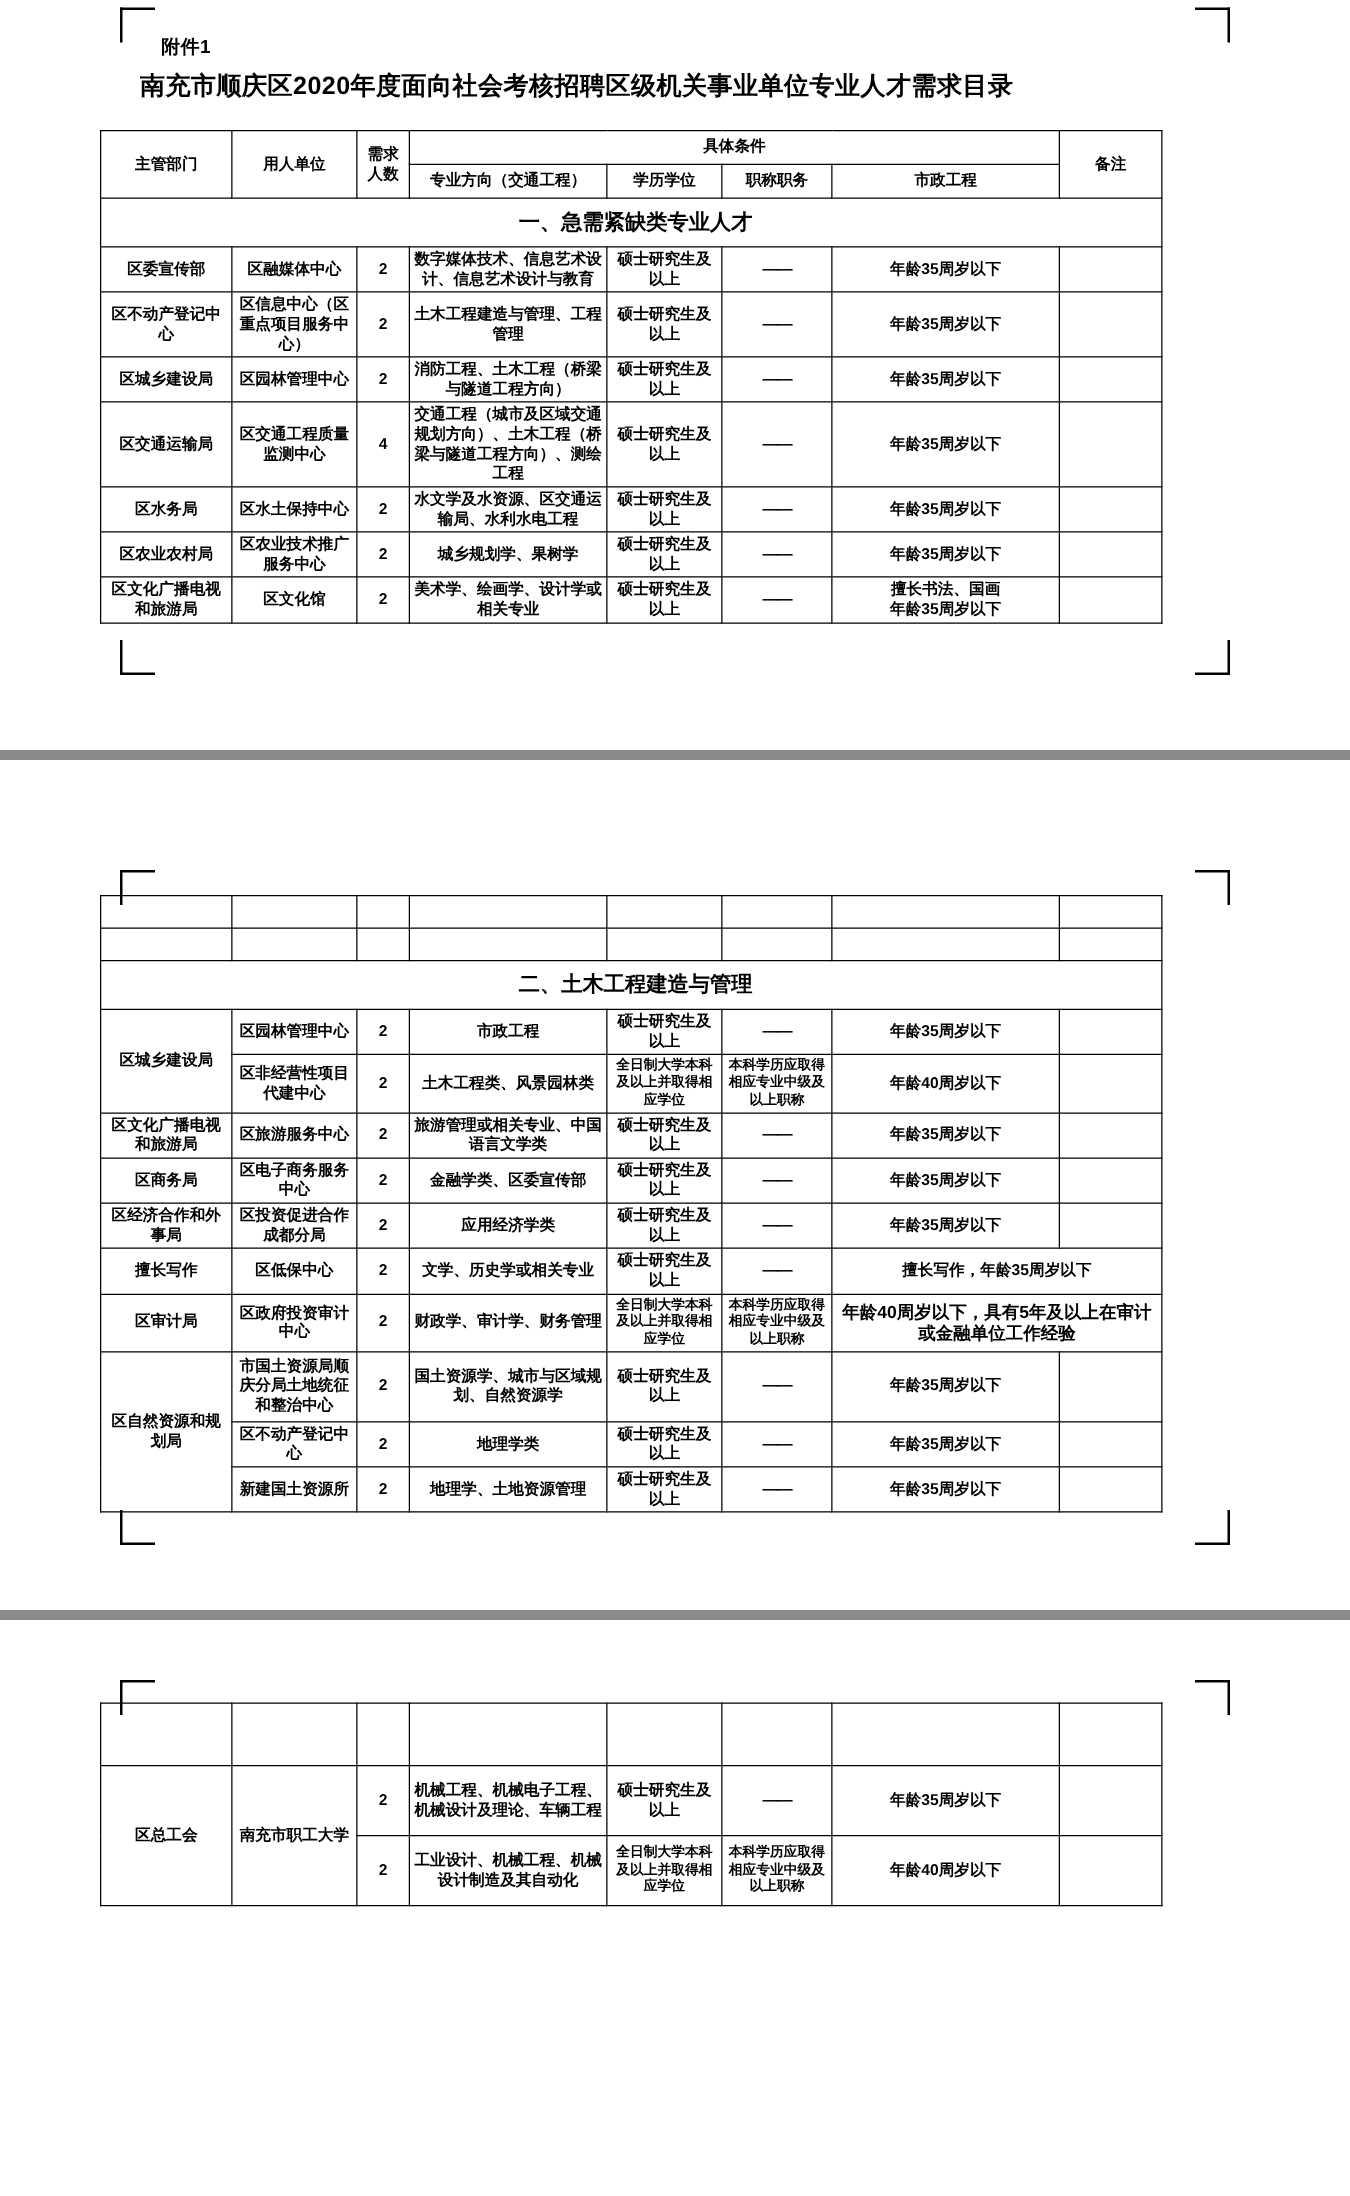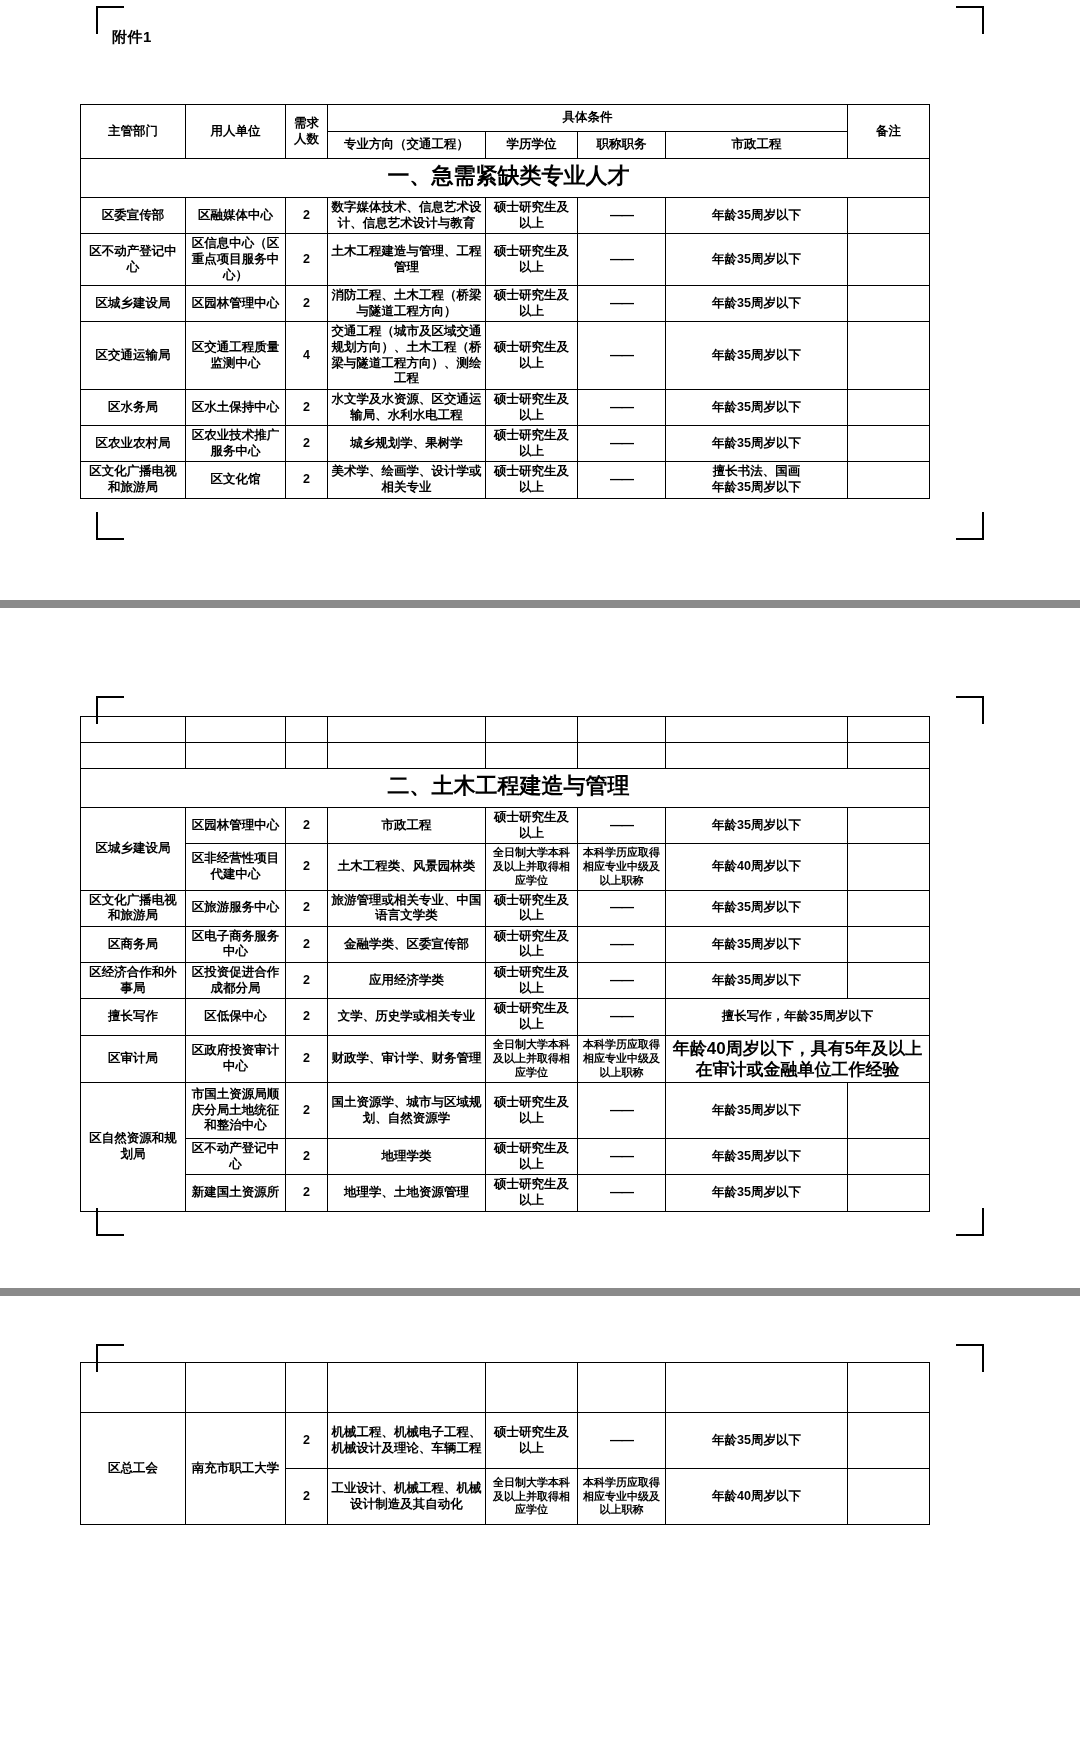--- a/index.html
+++ b/index.html
@@ -34,21 +34,21 @@
     width: 26px;
     height: 26px;
   }
   .crop.tl { border-left: 2px solid #000; border-top: 2px solid #000; }
   .crop.tr { border-right: 2px solid #000; border-top: 2px solid #000; }
   .crop.bl { border-left: 2px solid #000; border-bottom: 2px solid #000; }
   .crop.br { border-right: 2px solid #000; border-bottom: 2px solid #000; }
 
   .attach-no {
     position: absolute;
-    left: 112px;
+    left: 129px;
     top: 28px;
     font-size: 15px;
     font-weight: bold;
     letter-spacing: 0.5px;
   }
   .doc-title {
     position: absolute;
     left: 112px;
     top: 55px;
     font-size: 20px;
@@ -67,25 +67,24 @@
     border: 1px solid #000;
     text-align: center;
     vertical-align: middle;
     padding: 2px 3px;
     line-height: 1.25;
     font-weight: bold;
   }
   td.normal { font-weight: normal; }
   .sec-head {
     text-align: center;
-    font-size: 22px;
+    font-size: 17px;
     font-weight: bold;
     padding-left: 10px !important;
     height: 34px;
-    font-family: Liberation Mono, monospace;
   }
   .hdr { height: 22px; }
   .dash { letter-spacing: -1px; }
 
   
   col.c1 { width: 105px; }
   col.c2 { width: 100px; }
   col.c3 { width: 42px; }
   col.c4 { width: 158px; }
   col.c5 { width: 92px; }
@@ -96,20 +95,21 @@
 </head>
 <body>
 
 <div class="page page-1">
   <div class="crop tl" style="left:96px; top:6px;"></div>
   <div class="crop tr" style="right:96px; top:6px;"></div>
   <div class="crop bl" style="left:96px; bottom:60px;"></div>
   <div class="crop br" style="right:96px; bottom:60px;"></div>
 
   <div class="attach-no">附件1</div>
+  <div class="doc-title">南充市顺庆区2020年度面向社会考核招聘区级机关事业单位专业人才需求目录</div>
 
   <table class="req" style="left:80px; top:104px;">
     <colgroup>
       <col class="c1">
         <col class="c2">
         <col class="c3">
         <col class="c4">
         <col class="c5">
         <col class="c6">
         <col class="c7">
@@ -313,21 +313,21 @@
         <td class="dash">——</td>
         <td colspan="2" class="normal">擅长写作，年龄35周岁以下</td>
       </tr>
       <tr>
         <td>区审计局</td>
         <td>区政府投资审计中心</td>
         <td>2</td>
         <td>财政学、审计学、财务管理</td>
         <td style="font-size:11px;">全日制大学本科及以上并取得相应学位</td>
         <td style="font-size:11px;">本科学历应取得相应专业中级及以上职称</td>
-        <td colspan="2" class="normal" style="font-size:17px;">年龄40周岁以下，具有5年及以上在审计或金融单位工作经验</td>
+        <td colspan="2" class="normal" style="font-size:14px;">年龄40周岁以下，具有5年及以上在审计或金融单位工作经验</td>
       </tr>
       <tr style="height:56px;">
         <td rowspan="3">区自然资源和规划局</td>
         <td>市国土资源局顺庆分局土地统征和整治中心</td>
         <td>2</td>
         <td>国土资源学、城市与区域规划、自然资源学</td>
         <td>硕士研究生及以上</td>
         <td class="dash">——</td>
         <td class="normal">年龄35周岁以下</td>
         <td></td>

